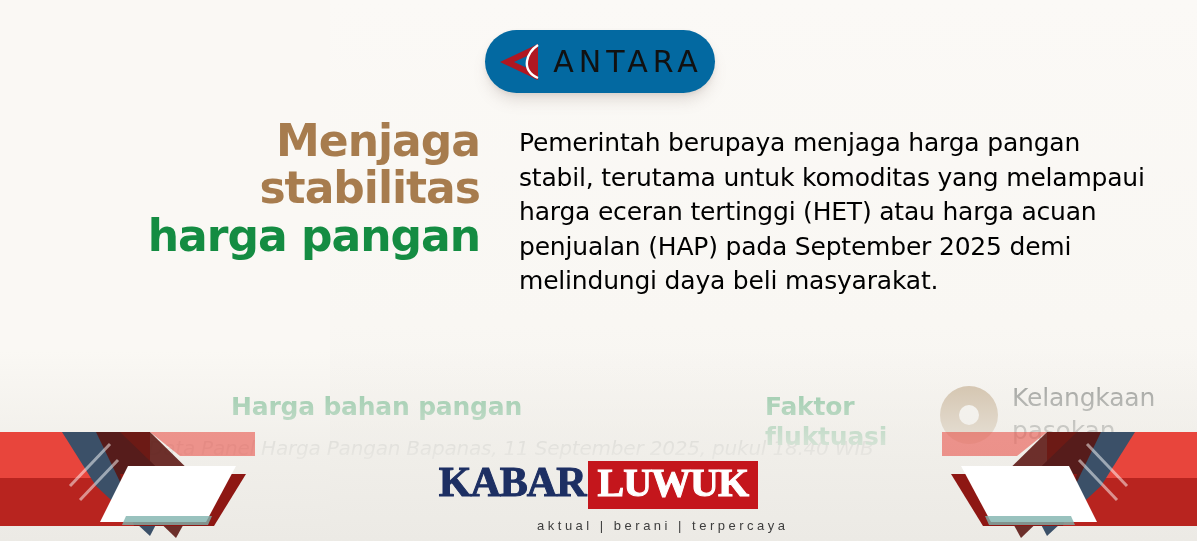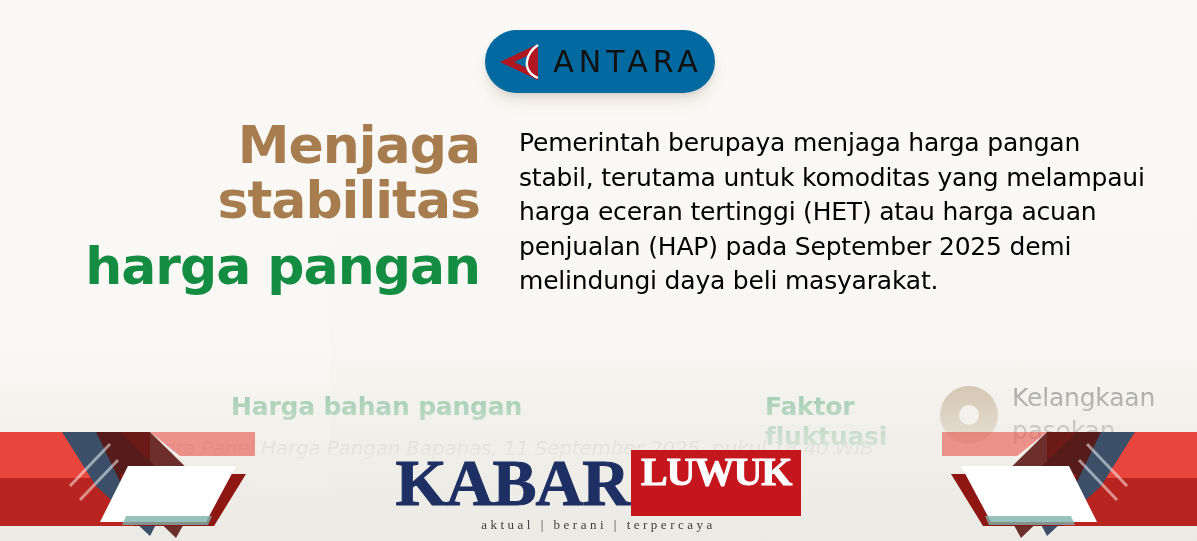--- a/index.html
+++ b/index.html
@@ -59,26 +59,26 @@
     font-weight:400;line-height:1;
   }
 
   
   .headline{
     position:absolute;left:60px;top:118px;
     width:420px;
     text-align:right;
     font-family:"DejaVu Sans", sans-serif;
     font-weight:700;
-    font-size:52px;
+    font-size:44px;
     line-height:1.06;
     letter-spacing:-1px;
   }
   .headline .l1,.headline .l2{color:#a77c4e;display:block;}
-  .headline .l3{color:#148c42;display:block;margin-top:11px;}
+  .headline .l3{color:#148c42;display:block;margin-top:2px;}
 
   
   .lede{
     position:absolute;left:519px;top:126px;width:640px;
     font-family:"DejaVu Sans", sans-serif;
     font-size:25px;line-height:1.38;
     color:#000000;font-weight:400;
     letter-spacing:-.2px;
   }
 
@@ -137,38 +137,39 @@
     position:absolute;left:50%;bottom:8px;
     transform:translateX(-50%);
     width:380px;text-align:center;
   }
   .wm-row{
     display:flex;align-items:stretch;justify-content:center;
     line-height:1;
   }
   .wm-kabar{
     font-family:"Liberation Serif", serif;
-    font-weight:700;font-size:66px;
+    font-weight:700;font-size:42px;
     color:#1d2f63;letter-spacing:-1px;
     padding-right:2px;
     -webkit-text-stroke:1px #1d2f63;
   }
   .wm-luwuk{
     font-family:"Liberation Serif", serif;
     font-weight:700;font-size:40px;
     color:#ffffff;letter-spacing:-1px;
     background:#c4161c;
     padding:2px 10px 6px 10px;
     -webkit-text-stroke:1px #ffffff;
   }
   .wm-tagline{
-    margin-top:1px;
-    font-family:Liberation Serif, serif;
+    margin-top:9px;
+    font-family:Liberation Sans, sans-serif;
     font-size:13px;letter-spacing:3.5px;
     color:#3d3d3d;
+    text-align:right;
   }
 </style>
 </head>
 <body>
 
 <div class="stage">
 
   <div class="bg-beige-arc"></div>
   <div class="bg-white-arc"></div>
   <div class="bg-right-wash"></div>

